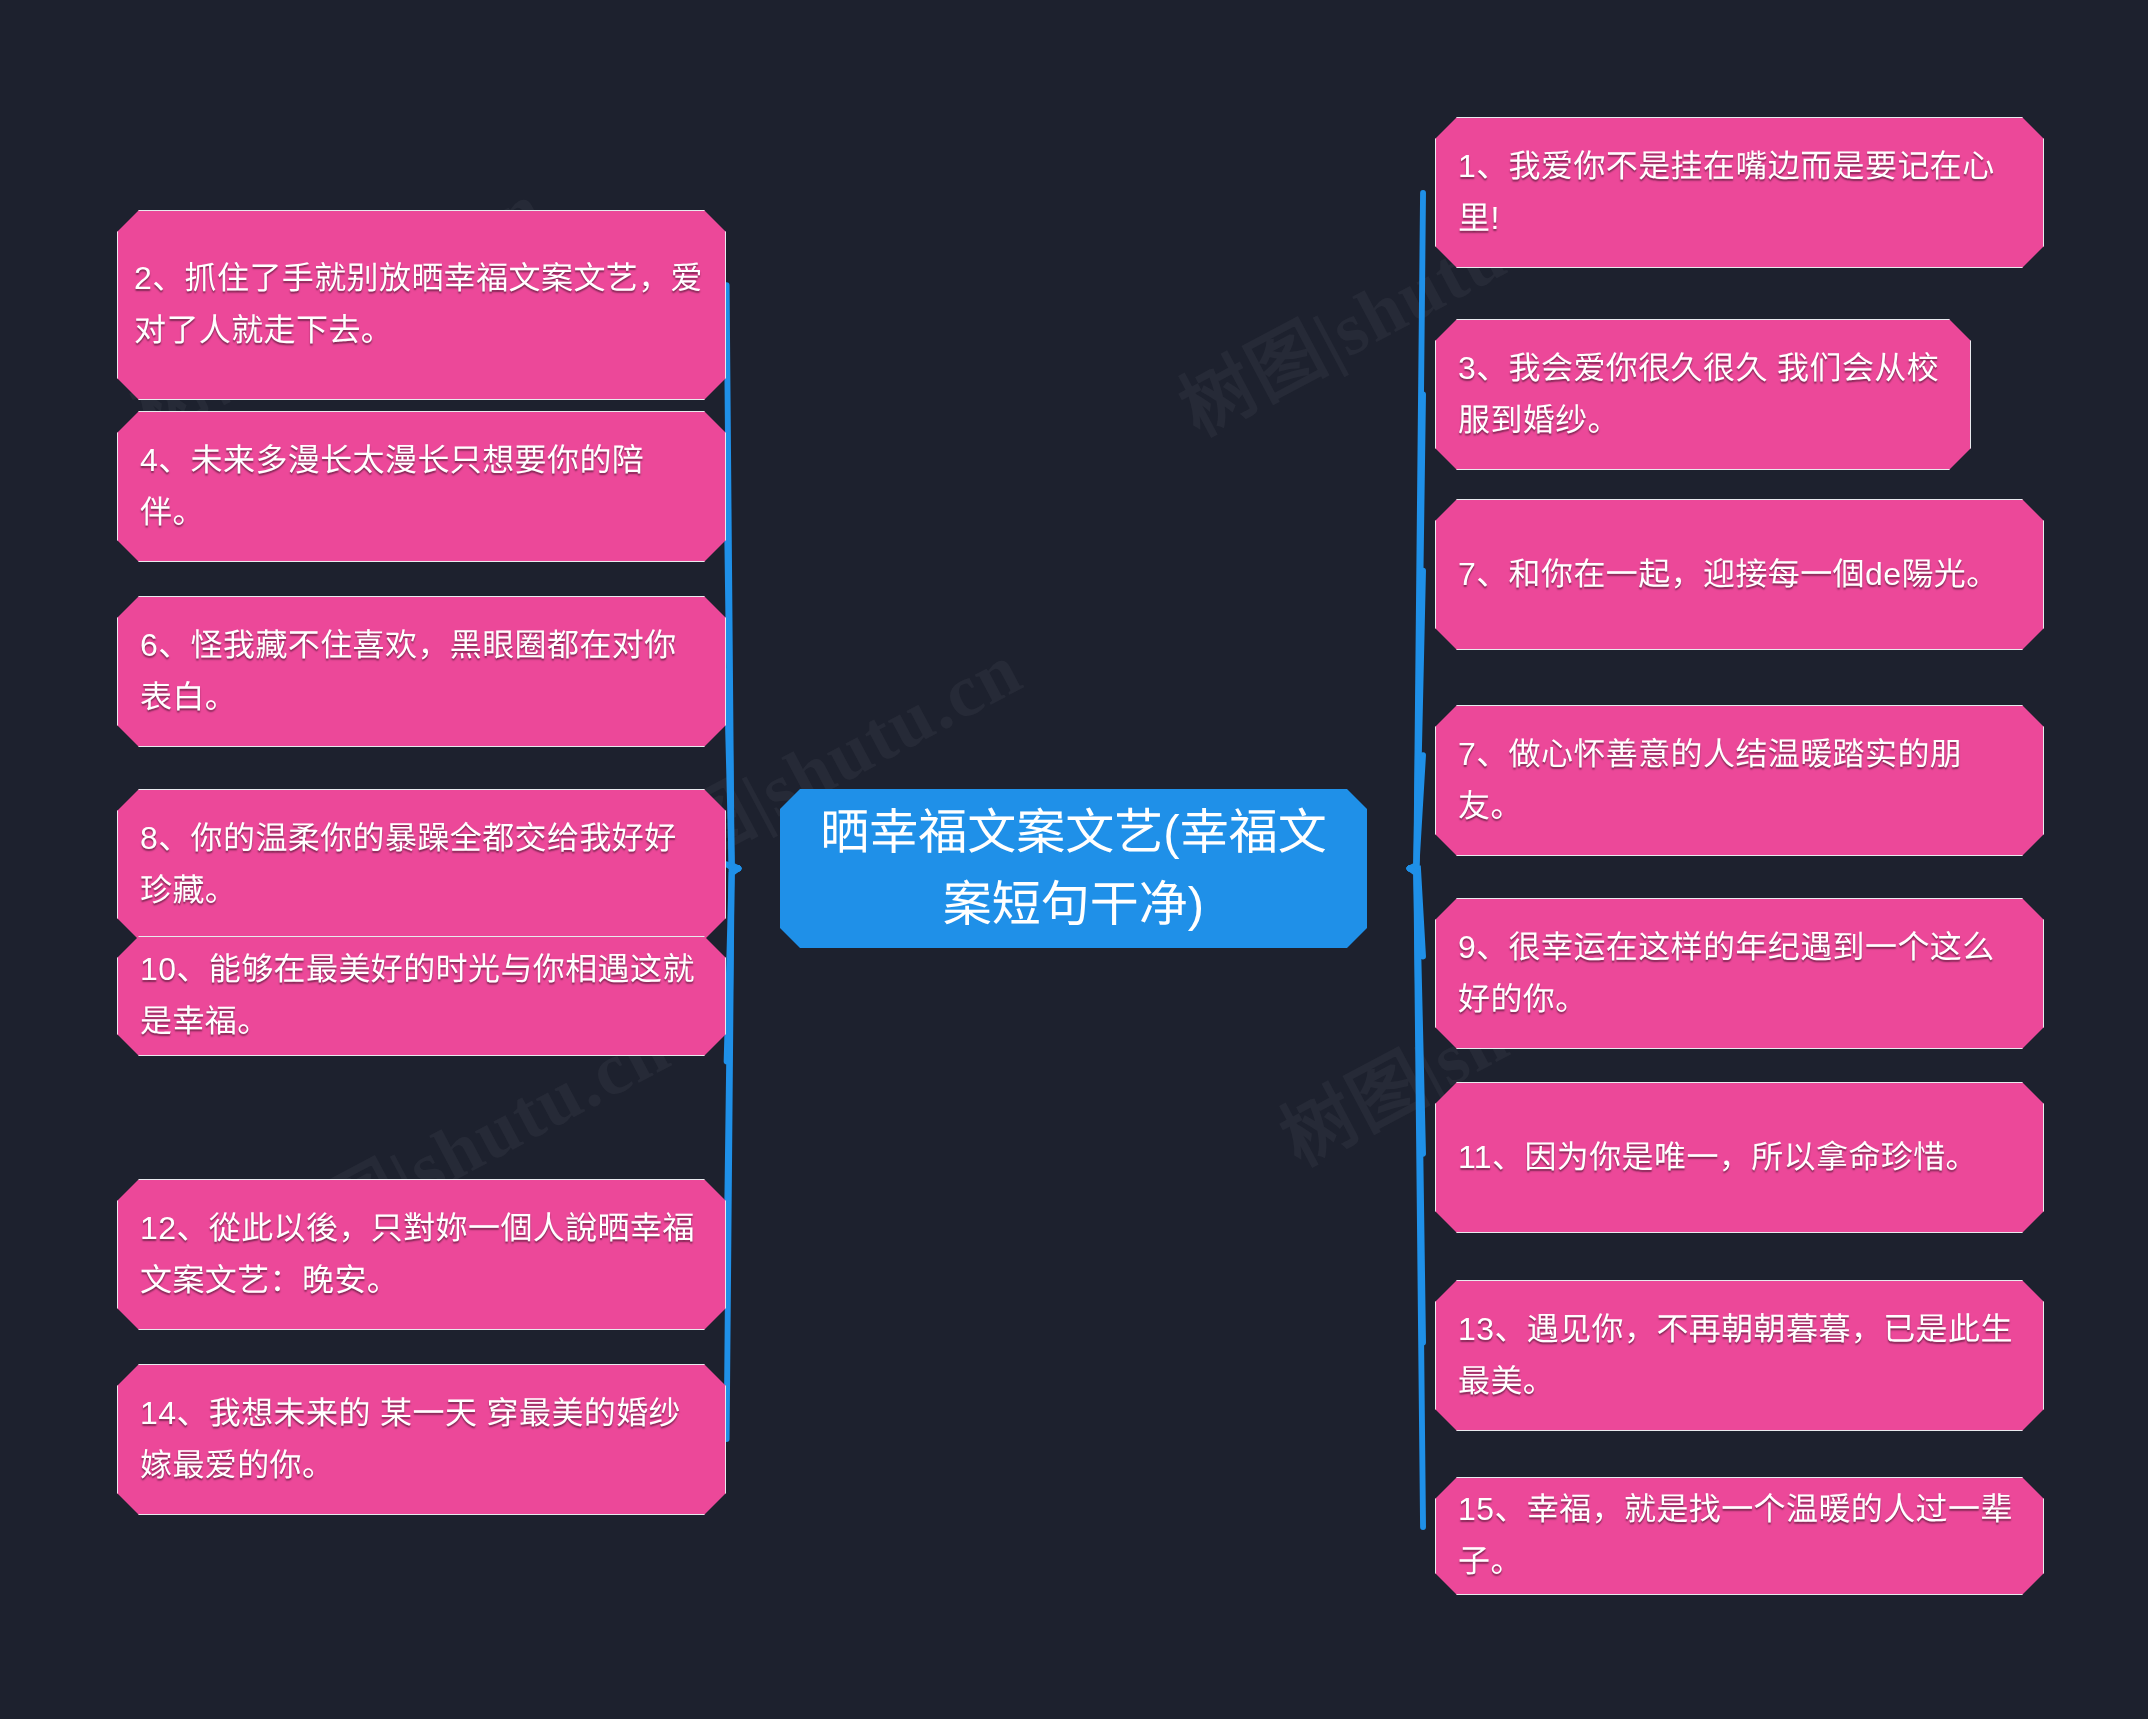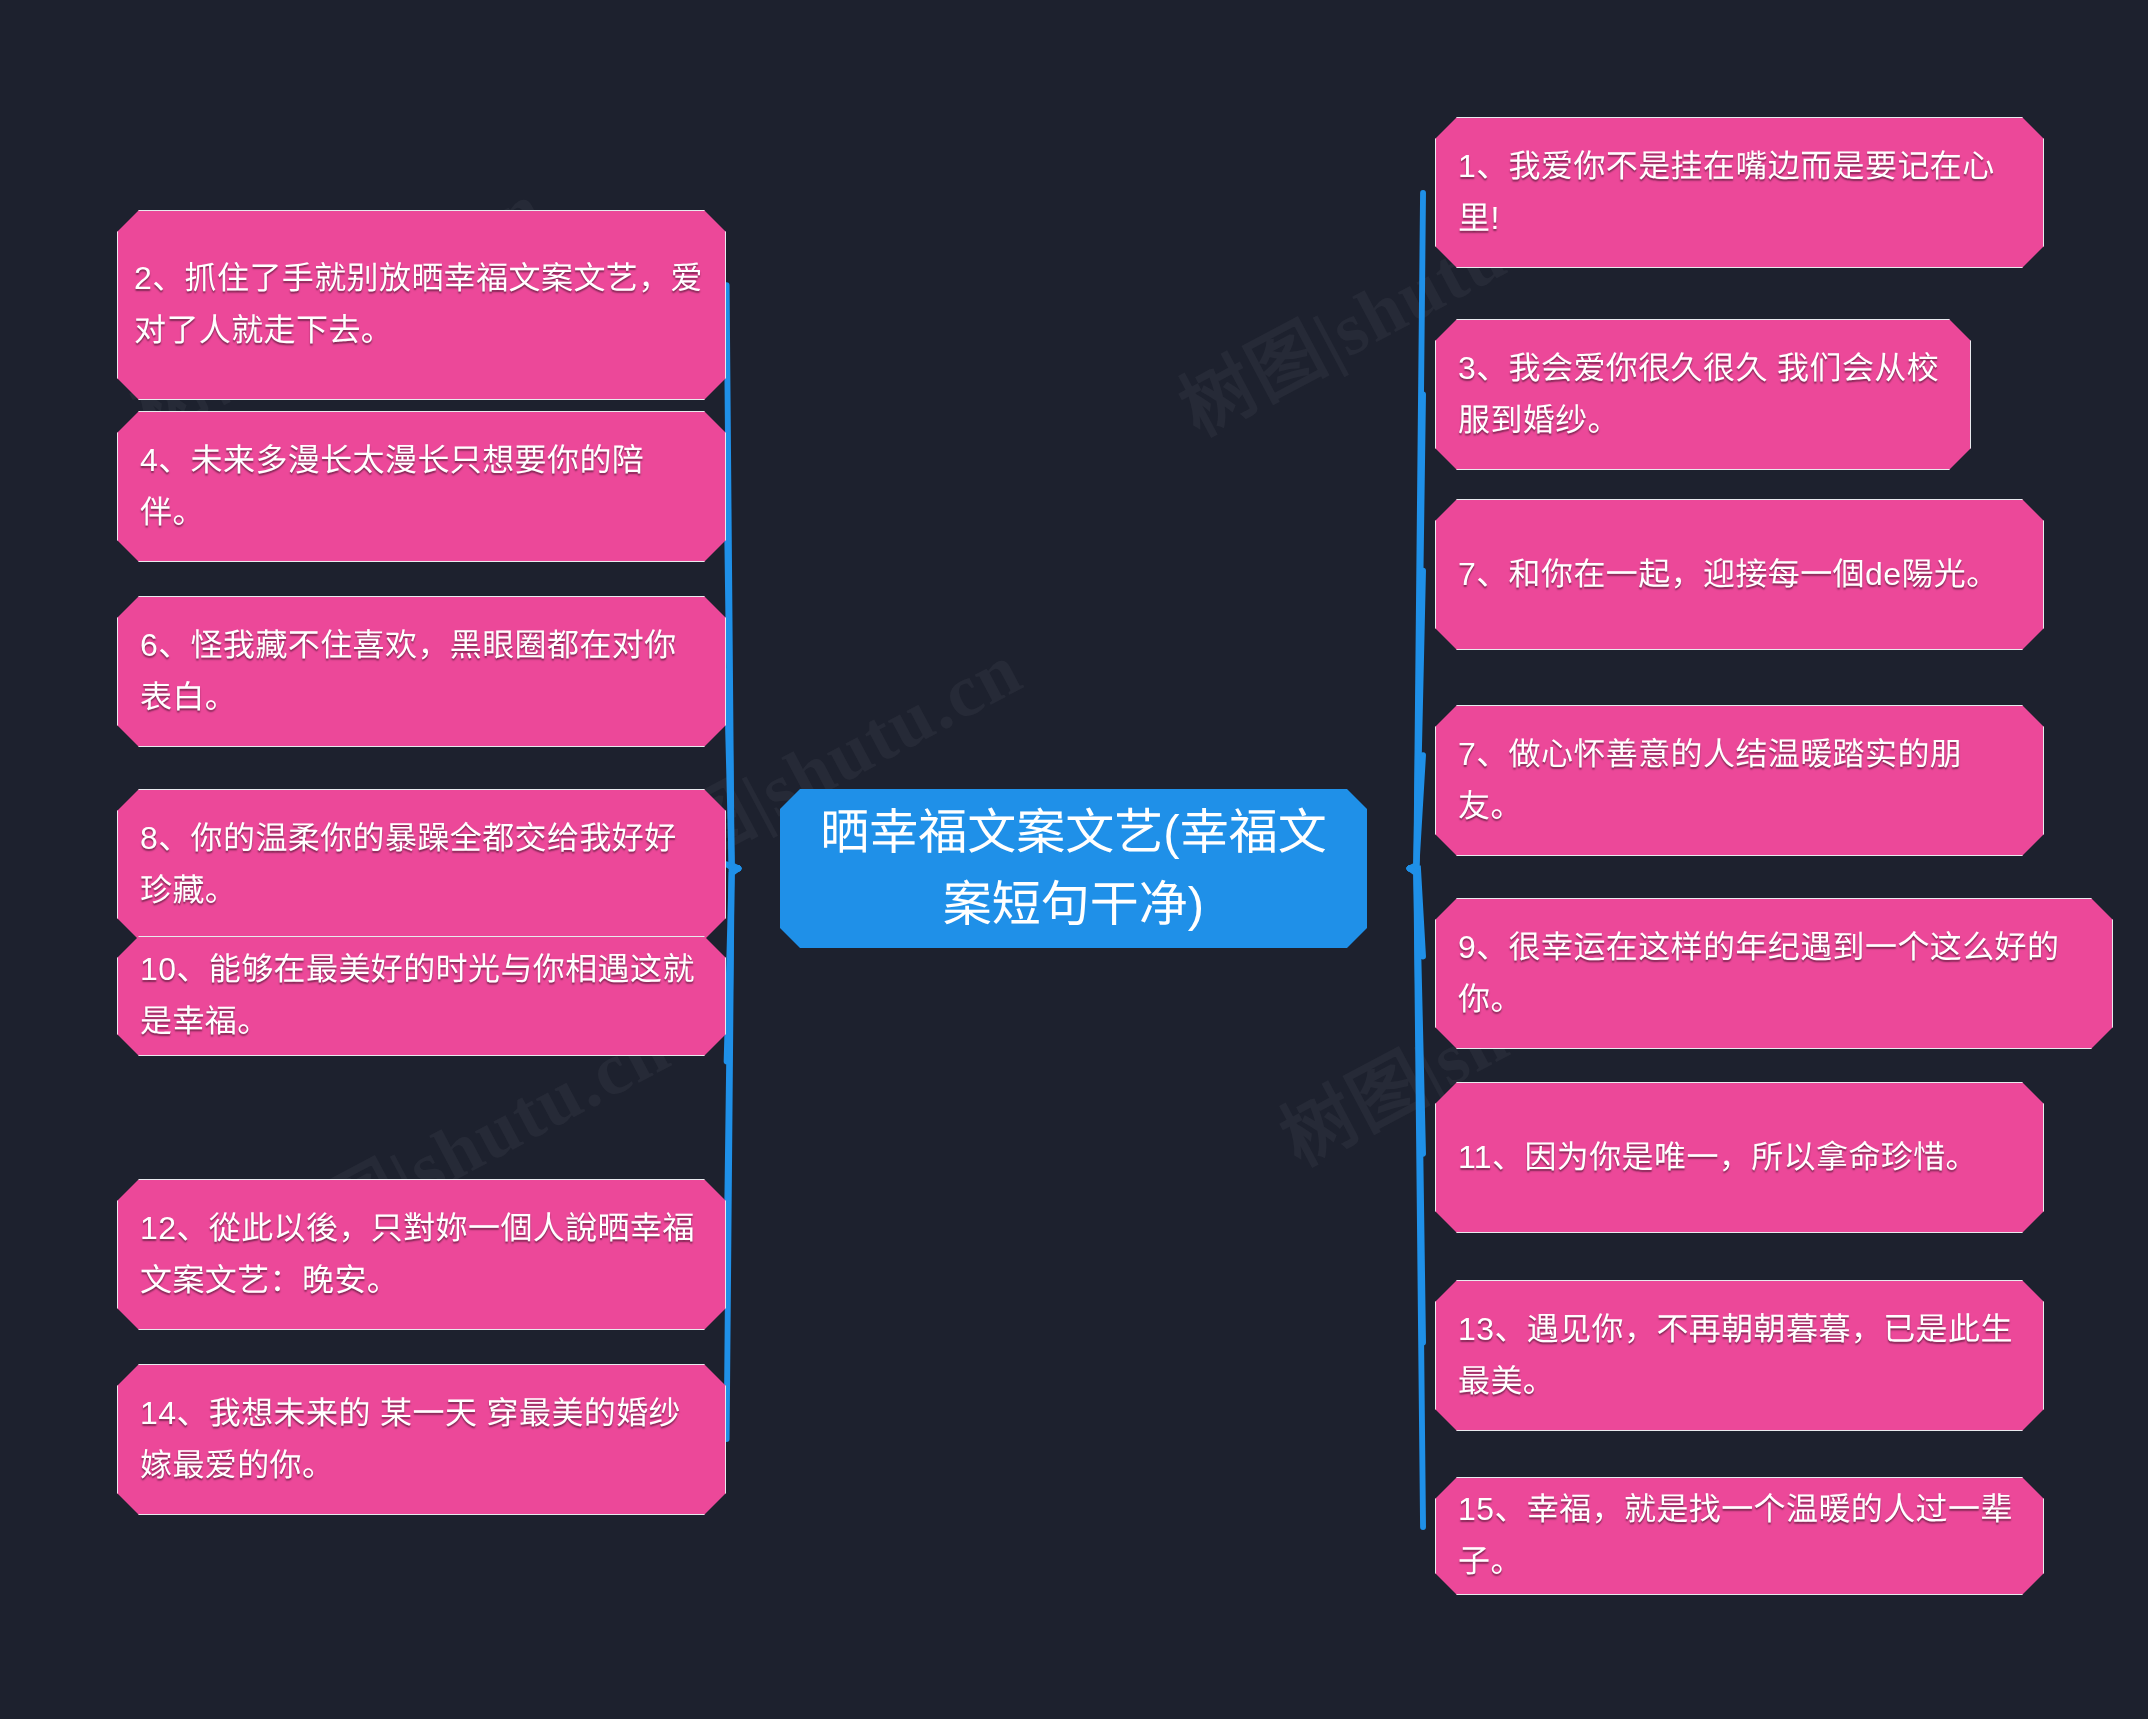--- a/index.html
+++ b/index.html
@@ -176,21 +176,21 @@
   </div>
 
   <div class="node leaf" style="left:1435px; top:499px; width:609px; height:151px;">
     <span class="node-text">7、和你在一起，迎接每一個de陽光。</span>
   </div>
 
   <div class="node leaf" style="left:1435px; top:705px; width:609px; height:151px;">
     <span class="node-text">7、做心怀善意的人结温暖踏实的朋友。</span>
   </div>
 
-  <div class="node leaf" style="left:1435px; top:898px; width:678px; height:151px;">
+  <div class="node leaf" style="left:1435px; top:898px; width:609px; height:151px;">
     <span class="node-text">9、很幸运在这样的年纪遇到一个这么好的你。</span>
   </div>
 
   <div class="node leaf" style="left:1435px; top:1082px; width:609px; height:151px;">
     <span class="node-text">11、因为你是唯一，所以拿命珍惜。</span>
   </div>
 
   <div class="node leaf" style="left:1435px; top:1280px; width:609px; height:151px;">
     <span class="node-text">13、遇见你，不再朝朝暮暮，已是此生最美。</span>
   </div>

